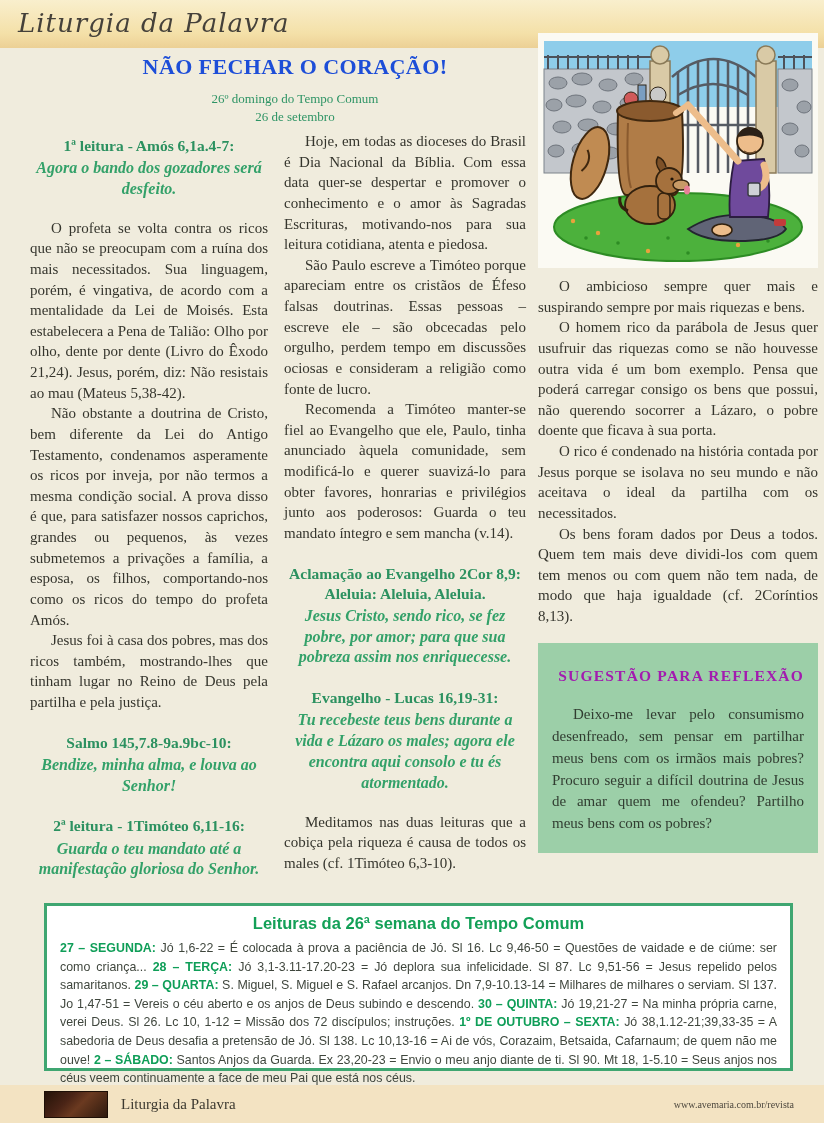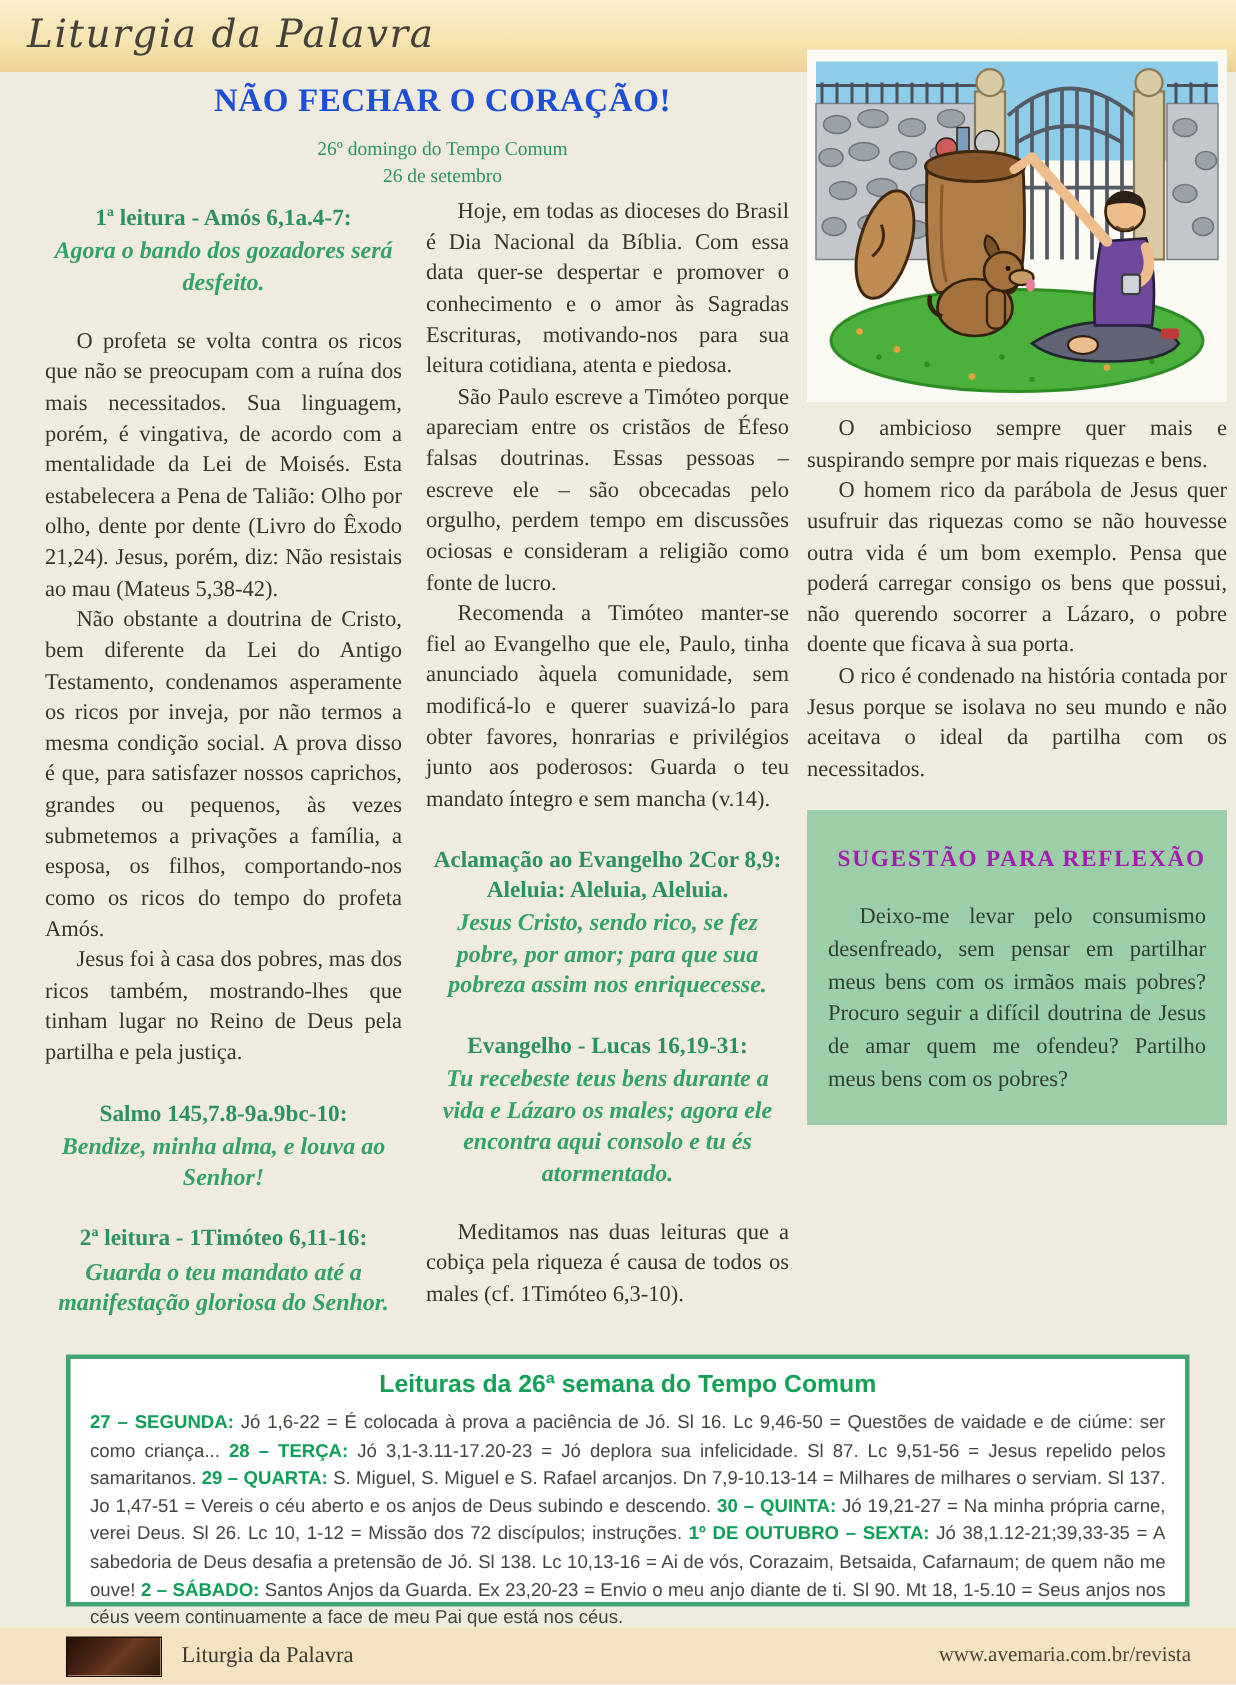--- a/index.html
+++ b/index.html
@@ -91,21 +91,21 @@
     padding:0;box-sizing:border-box;
   }
   .footer-logo{
     width:62px;height:25px;margin-left:45px;margin-right:14px;
     background:linear-gradient(135deg,#241308 0%,#4a2416 35%,#6b3a20 55%,#2e1a0e 100%);
     box-shadow:0 0 0 1px #1d0f06;
   }
   .footer-brand{font-size:15px;color:#3c3930;}
   .footer-url{
     margin-left:auto;margin-right:30px;
-    font-size:14px;color:#4c473d;
+    font-size:10px;color:#4c473d;
   }
 </style>
 </head>
 <body>
 
 <div class="page">
 
   <div class="masthead">
     <div class="script">Liturgia da Palavra</div>
   </div>
@@ -268,20 +268,21 @@
         <rect x="210" y="150" width="12" height="13" rx="2" fill="#cfd2d6" stroke="#3a3d42" stroke-width="1.5"></rect>
         <circle cx="212" cy="108" r="13" fill="#edbd8b" stroke="#32210e" stroke-width="1.8"></circle>
         <path d="M200 104 Q204 92 218 96 Q226 98 224 106 Q216 100 200 104 Z" fill="#2b2118"></path>
         <path d="M206 118 q6 4 12 0" stroke="#6b4a2a" stroke-width="1.5" fill="none"></path>
       </g>
     </svg>
 
     <p class="body">O ambicioso sempre quer mais e suspirando sempre por mais riquezas e bens.</p>
     <p class="body">O homem rico da parábola de Jesus quer usufruir das riquezas como se não houvesse outra vida é um bom exemplo. Pensa que poderá carregar consigo os bens que possui, não querendo socorrer a Lázaro, o pobre doente que ficava à sua porta.</p>
     <p class="body">O rico é condenado na história contada por Jesus porque se isolava no seu mundo e não aceitava o ideal da partilha com os necessitados.</p>
+    <p class="body">Os bens foram dados por Deus a todos. Quem tem mais deve dividi-los com quem tem menos ou com quem não tem nada, de modo que haja igualdade (cf. 2Coríntios 8,13).</p>
 
     <div class="suggestion-box">
       <p class="suggestion-title">SUGESTÃO PARA REFLEXÃO</p>
       <p class="suggestion-body">Deixo-me levar pelo consumismo desenfreado, sem pensar em partilhar meus bens com os irmãos mais pobres? Procuro seguir a difícil doutrina de Jesus de amar quem me ofendeu? Partilho meus bens com os pobres?</p>
     </div>
   </div>
 
   <div class="readings-box">
     <p class="readings-title">Leituras da 26ª semana do Tempo Comum</p>
     <div class="readings-text"><span class="day">27 – SEGUNDA:</span><span> Jó 1,6-22 = É colocada à prova a paciência de Jó. Sl 16. Lc 9,46-50 = Questões de vaidade e de ciúme: ser como criança... </span><span class="day">28 – TERÇA:</span><span> Jó 3,1-3.11-17.20-23 = Jó deplora sua infelicidade. Sl 87. Lc 9,51-56 = Jesus repelido pelos samaritanos. </span><span class="day">29 – QUARTA:</span><span> S. Miguel, S. Miguel e S. Rafael arcanjos. Dn 7,9-10.13-14 = Milhares de milhares o serviam. Sl 137. Jo 1,47-51 = Vereis o céu aberto e os anjos de Deus subindo e descendo. </span><span class="day">30 – QUINTA:</span><span> Jó 19,21-27 = Na minha própria carne, verei Deus. Sl 26. Lc 10, 1-12 = Missão dos 72 discípulos; instruções.  </span><span class="day">1º DE OUTUBRO – SEXTA:</span><span> Jó 38,1.12-21;39,33-35 = A sabedoria de Deus desafia a pretensão de Jó. Sl 138. Lc 10,13-16 = Ai de vós, Corazaim, Betsaida, Cafarnaum; de quem não me ouve! </span><span class="day">2 – SÁBADO:</span><span> Santos Anjos da Guarda. Ex 23,20-23 = Envio o meu anjo diante de ti. Sl 90. Mt 18, 1-5.10 = Seus anjos nos céus veem continuamente a face de meu Pai que está nos céus.</span></div>

